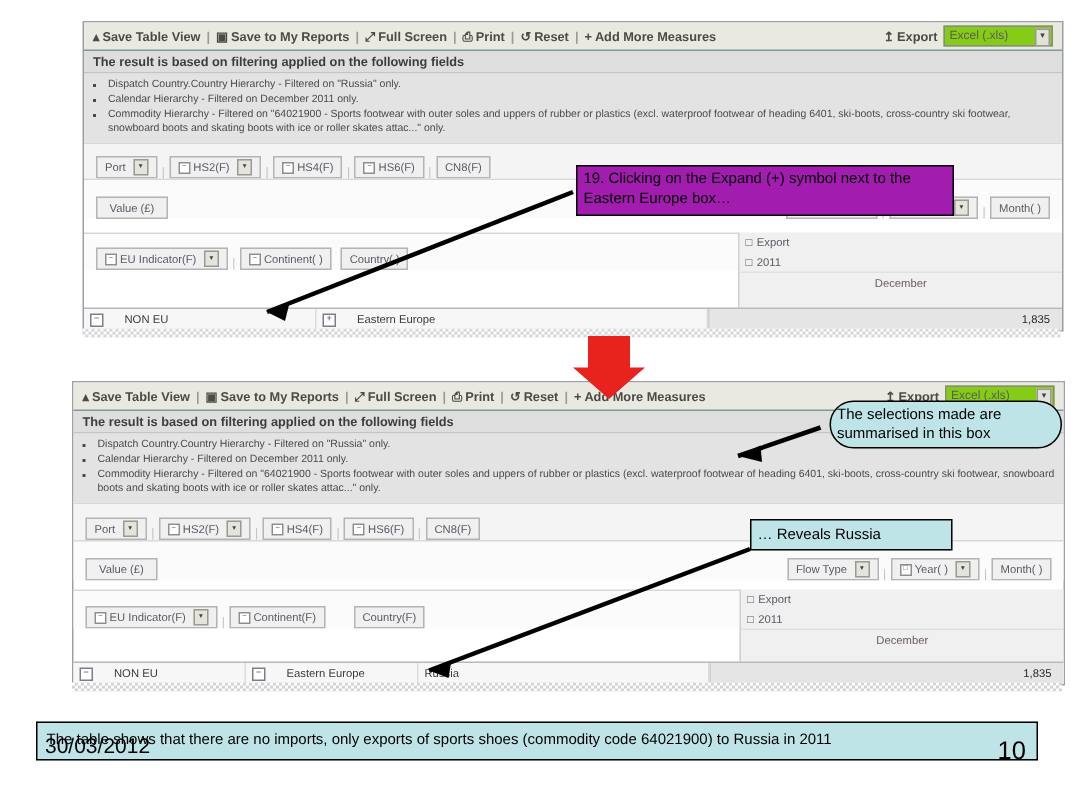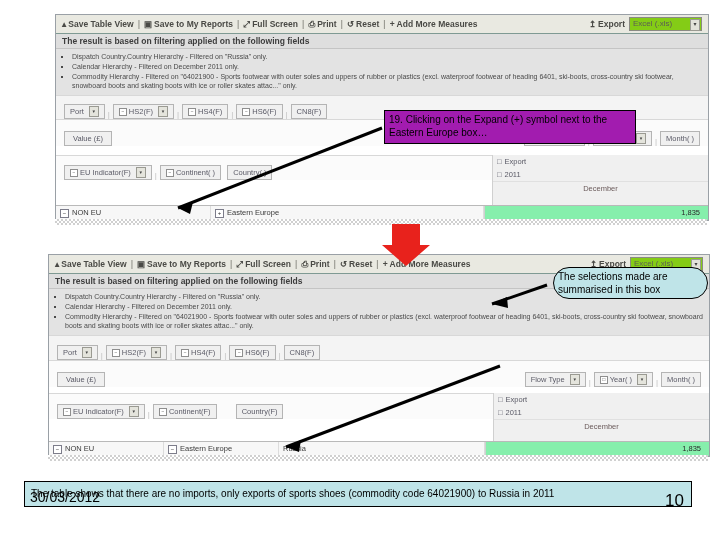--- a/index.html
+++ b/index.html
@@ -87,26 +87,26 @@
   .monthcell{
     font-size:7.5px;color:#6a5a5a;text-align:center;height:14px;line-height:14px;
     border-top:1px solid #e0e0e0;
   }
   .datarow{
     position:absolute;left:0;right:0;height:14px;
     border-top:1px solid #b9b9b9;background:#f7f7f7;display:flex;
   }
   .datarow .c{
     font-size:7.5px;line-height:14px;color:#3a3a3a;
-    display:flex;align-items:center;gap:3px;padding-left:4px;
+    display:flex;align-items:center;gap:14px;padding-left:4px;
     border-right:1px solid #dcdcdc;
   }
   .datarow .val{
     width:215px;text-align:right;padding-right:8px;font-size:7.5px;
-    line-height:14px;color:#2a2a2a;background:#86efac;border-left:1px solid #d0d0d0;
+    line-height:14px;color:#2a2a2a;background:#e5e5e5;border-left:1px solid #d0d0d0;padding-left:12px;
   }
 
   .hatch{
     background-image:
       linear-gradient(45deg,#d0d0d0 25%,transparent 25%,transparent 75%,#d0d0d0 75%),
       linear-gradient(45deg,#d0d0d0 25%,transparent 25%,transparent 75%,#d0d0d0 75%);
     background-size:4px 4px;background-position:0 0,2px 2px;background-color:#fff;
   }
 
   
@@ -436,20 +436,23 @@
   <div class="hatch" style="position:absolute;left:48px;top:455px;width:660px;height:6px;"></div>
 
   <div class="callout yellow" style="left:384px;top:110px;width:252px;height:34px;">
     <span>19. Clicking on the Expand (+) symbol next to the Eastern Europe box…</span>
   </div>
 
   <div class="callout cyan" style="left:553px;top:267px;width:155px;height:32px;border-radius:16px;">
     <span>The selections made are summarised in this box</span>
   </div>
 
+  <div class="callout cyan" style="left:500px;top:346px;width:135px;height:21px;padding-top:3px;">
+    <span>… Reveals Russia</span>
+  </div>
 
   <div class="callout cyan" style="left:24px;top:481px;width:668px;height:26px;padding:5px 6px;">
     <span>The table shows that there are no imports, only exports of sports shoes (commodity code 64021900) to Russia in 2011</span>
   </div>
 
   <svg class="arrow-svg" viewBox="0 0 720 540">
 
     <g>
       <line x1="382" y1="128" x2="178" y2="208" stroke="#000" stroke-width="3"></line>
       <polygon points="178,208 193,202 190,214" fill="#000"></polygon>

